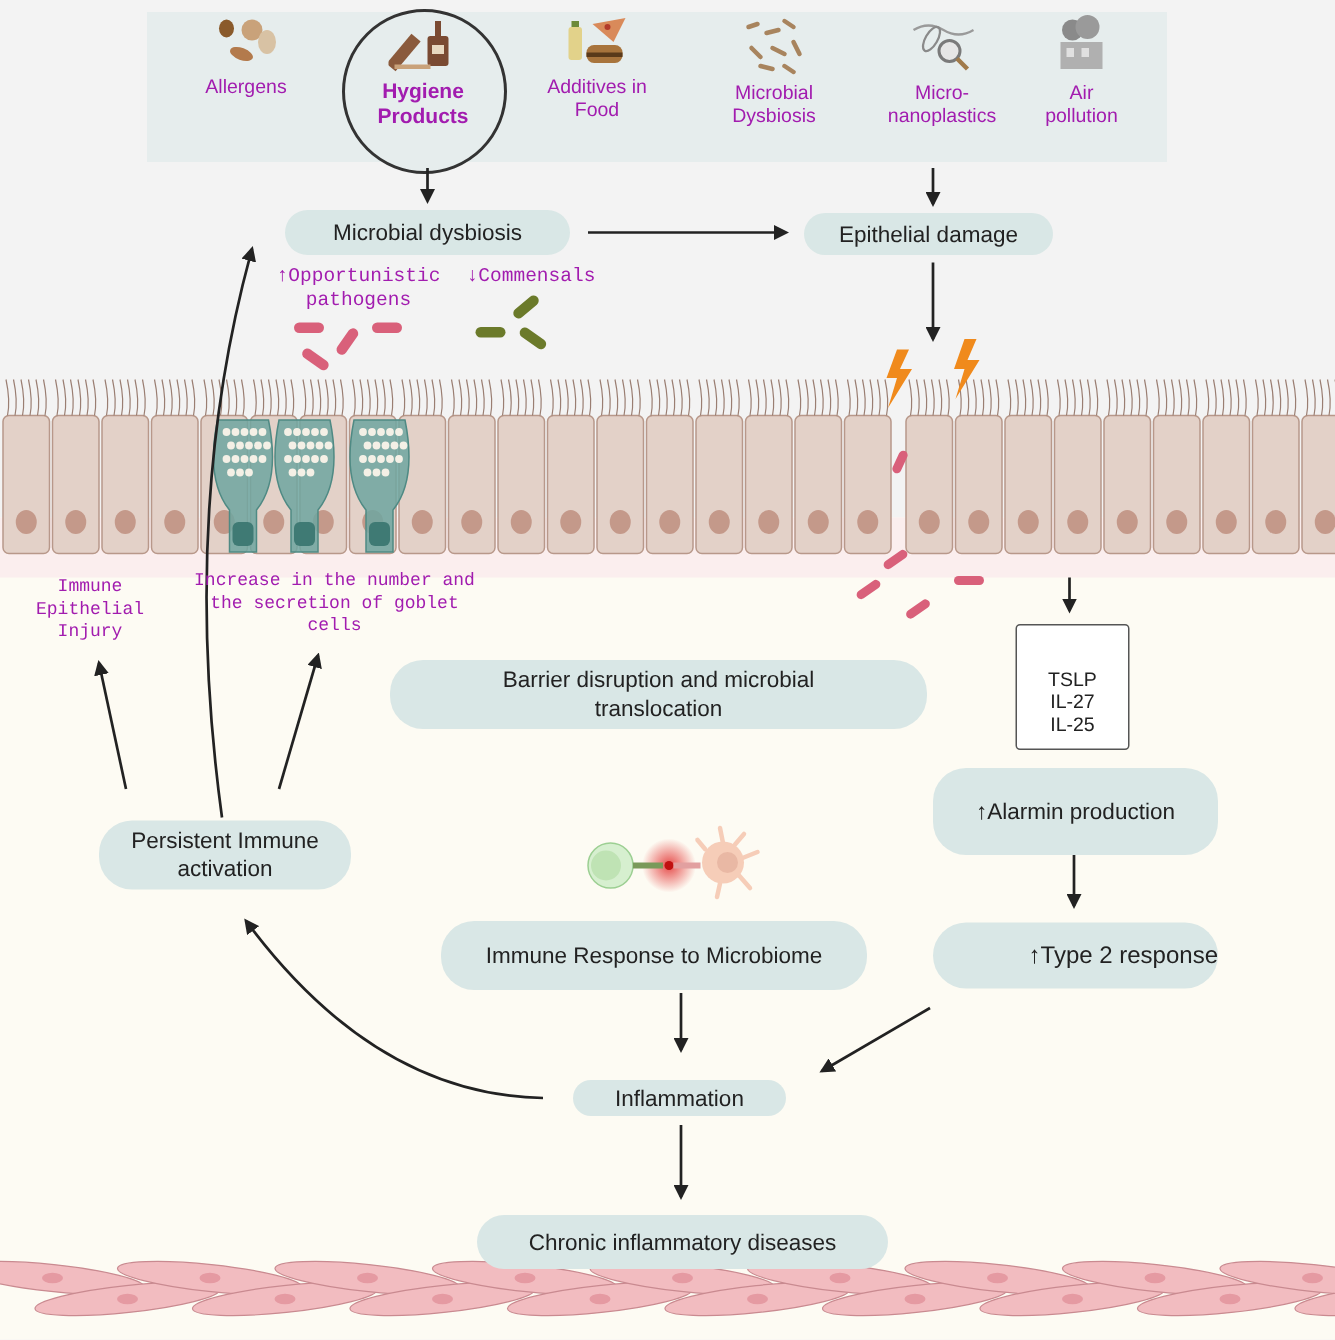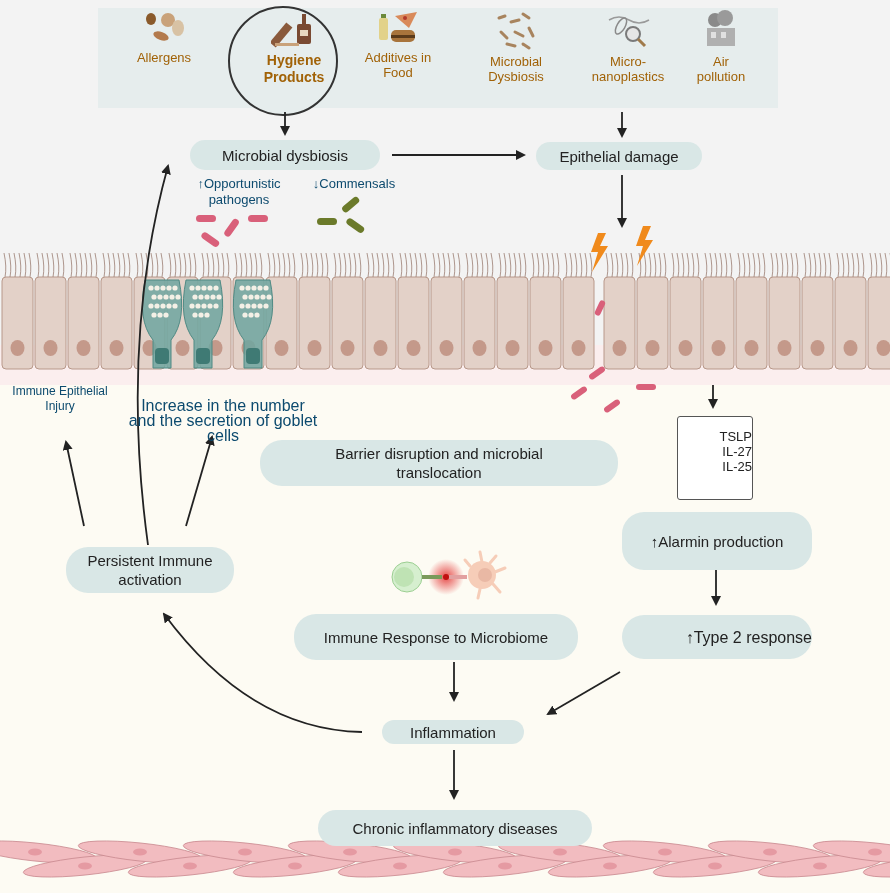--- a/index.html
+++ b/index.html
@@ -2,28 +2,28 @@
 <html><head>
 <meta charset="utf-8">
 <style>
   html, body { margin:0; padding:0; }
   body { width:890px; height:893px; position:relative; overflow:hidden;
          font-family:"Liberation Sans", sans-serif; background:#f3f3f3; color:#222; }
   .lumen { position:absolute; left:0; top:0; width:890px; height:345px; background:#f3f3f3; }
   .lamina { position:absolute; left:0; top:345px; width:890px; height:548px; background:#fdfbf3; }
   .pinkband { position:absolute; left:0; top:345px; width:890px; height:40px; background:#fbeeee; }
   .exposome-bar { position:absolute; left:98px; top:8px; width:680px; height:100px; background:#e6eded; }
-  .expo-item { position:absolute; top:10px; text-align:center; font-size:13px; line-height:15px; color:#a16207; }
+  .expo-item { position:absolute; top:10px; text-align:center; font-size:13px; line-height:15px; color:#a21caf; }
   .expo-item .icon { display:block; margin:0 auto 4px auto; }
   .hygiene-circle { position:absolute; left:228px; top:6px; width:106px; height:106px; border:2px solid #333; border-radius:50%; background:#e6eded; }
   .pill { position:absolute; background:#d9e7e6; border-radius:22px; text-align:center; color:#222;
           display:flex; align-items:center; justify-content:center; font-size:15px; line-height:19px; }
-  .small-label { position:absolute; font-size:13px; color:#0c4a6e; line-height:16px; text-align:center; }
-  .box { position:absolute; background:#fff; border:1.5px solid #555; border-radius:3px; text-align:right;
-         font-size:13px; line-height:15px; padding-top:12px; box-sizing:border-box; }
+  .small-label { position:absolute; font-size:13px; color:#a21caf; line-height:16px; text-align:center;font-family:Liberation Mono, monospace; }
+  .box { position:absolute; background:#fff; border:1.5px solid #555; border-radius:3px; text-align:center;
+         font-size:13px; line-height:15px; padding-top:28px; box-sizing:border-box; }
   svg.overlay { position:absolute; left:0; top:0; }
 </style>
 </head>
 <body>
 
 <div class="lumen"></div>
 <div class="lamina"></div>
 <div class="pinkband"></div>
 
 <div class="exposome-bar"></div>
@@ -32,21 +32,21 @@
 <div class="expo-item" style="left:128px;width:72px;">
   <svg class="icon" width="46" height="36">
     <ellipse cx="10" cy="9" rx="5" ry="6" fill="#8a5a2b"></ellipse>
     <ellipse cx="27" cy="10" rx="7" ry="7" fill="#c9a27a"></ellipse>
     <ellipse cx="37" cy="18" rx="6" ry="8" fill="#d8c2a4"></ellipse>
     <ellipse cx="20" cy="26" rx="8" ry="4" fill="#b37a4c" transform="rotate(20 20 26)"></ellipse>
   </svg>
   <span>Allergens</span>
 </div>
 
-<div class="expo-item" style="left:250px;width:88px;font-weight:bold;font-size:14px;line-height:17px;">
+<div class="expo-item" style="left:238px;width:88px;font-weight:bold;font-size:14px;line-height:17px;">
   <svg class="icon" width="46" height="38">
     <rect x="6" y="12" width="8" height="26" fill="#8a5a3c" transform="rotate(40 10 25)"></rect>
     <rect x="26" y="14" width="14" height="20" rx="2" fill="#7a4a32"></rect>
     <rect x="31" y="4" width="4" height="10" fill="#7a4a32"></rect>
     <rect x="29" y="20" width="8" height="6" fill="#e8d8c0"></rect>
     <rect x="4" y="33" width="24" height="3" fill="#c9a27a"></rect>
   </svg>
   <span>Hygiene Products</span>
 </div>
 
@@ -489,21 +489,21 @@
   <span>Microbial dysbiosis</span>
   </div>
 <div class="pill" style="left:536px;top:142px;width:166px;height:28px;">
   <span>Epithelial damage</span>
   </div>
 
 <div class="small-label" style="left:184px;top:176px;width:110px;">↑Opportunistic pathogens</div>
 <div class="small-label" style="left:300px;top:176px;width:108px;text-align:center;">↓Commensals</div>
 
 <div class="small-label" style="left:4px;top:384px;width:112px;font-size:12px;line-height:15px;">Immune Epithelial Injury</div>
-<div class="small-label" style="left:128px;top:380px;width:190px;font-size:16px;line-height:15px;margin-top:18px;">Increase in the number and the secretion of goblet cells</div>
+<div class="small-label" style="left:128px;top:380px;width:190px;font-size:12px;line-height:15px;">Increase in the number and the secretion of goblet cells</div>
 
 <div class="pill" style="left:260px;top:440px;width:358px;height:46px;">
   <span style="width:230px;">Barrier disruption and microbial translocation</span>
   </div>
 
 <div class="box" style="left:677px;top:416px;width:76px;height:84px;">
   <div>TSLP</div>
   <div>IL-27</div>
   <div>IL-25</div>
 </div>

